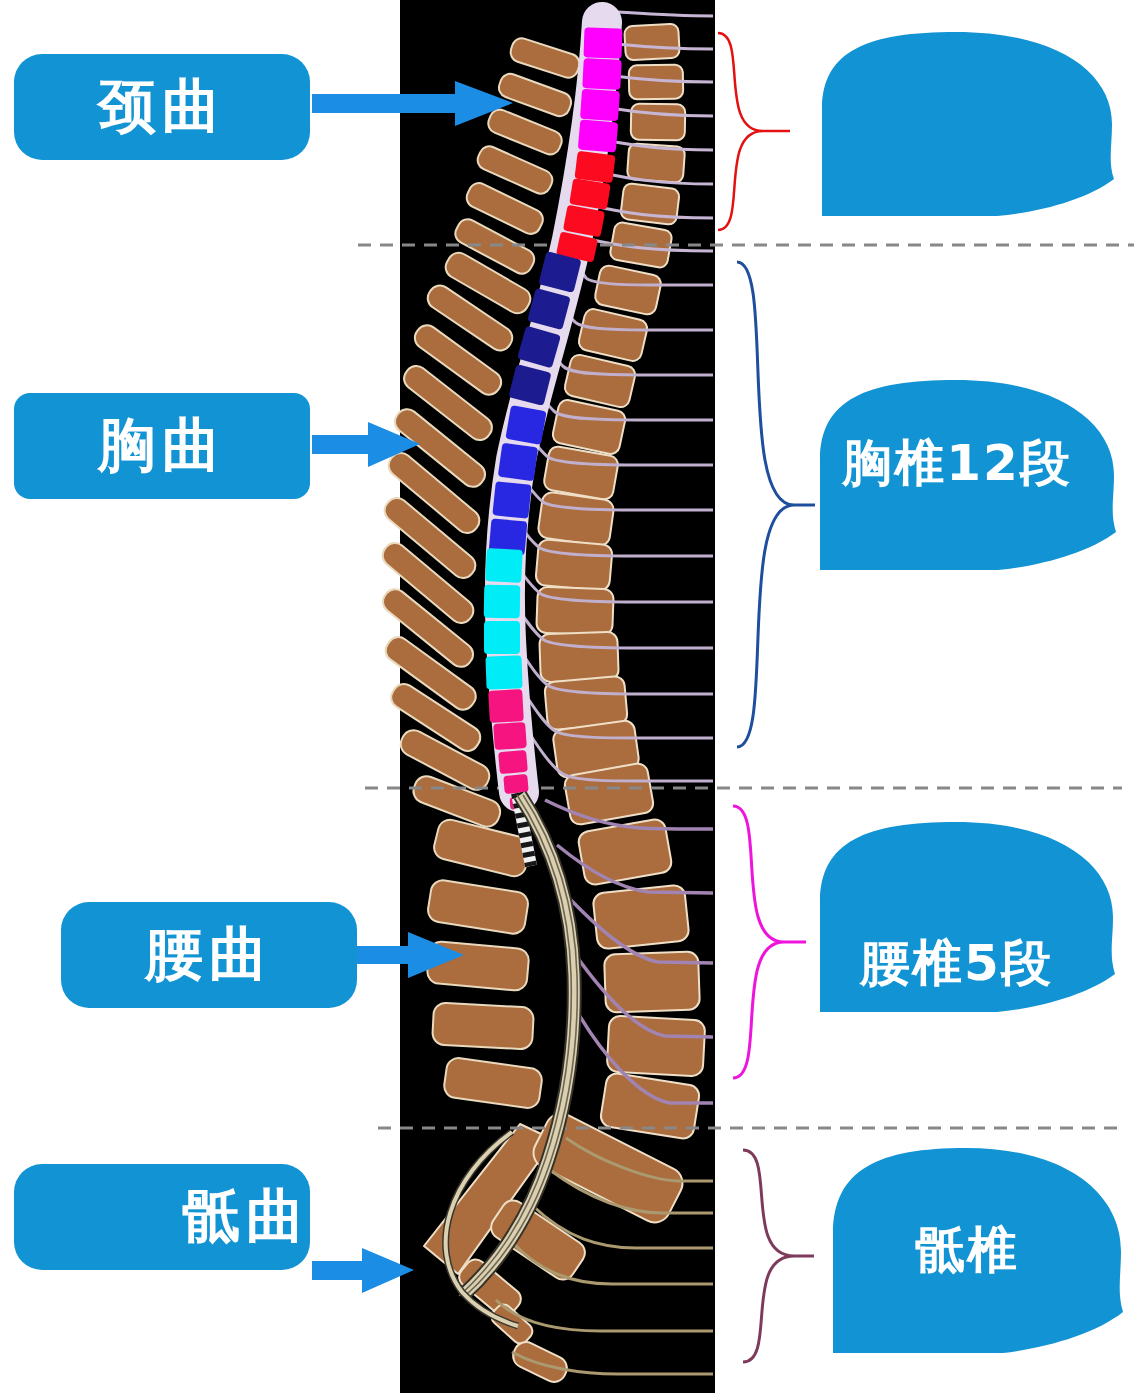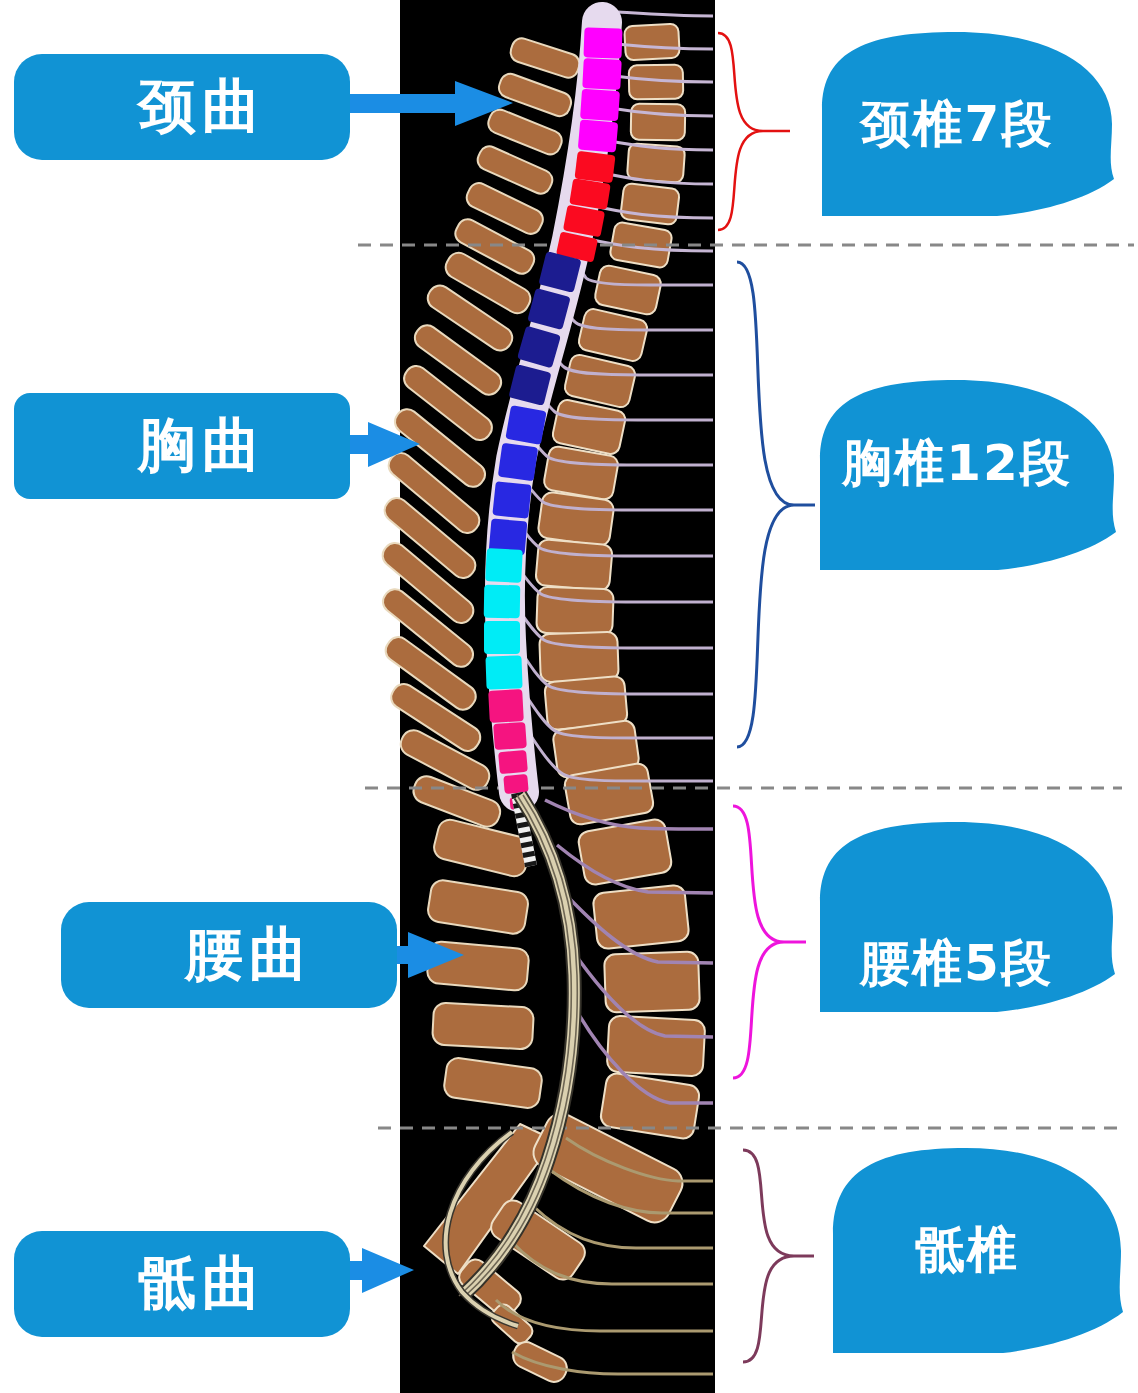--- a/index.html
+++ b/index.html
@@ -10,21 +10,21 @@
     font-family:"DejaVu Sans","Liberation Sans",sans-serif;
     overflow:hidden;
   }
   .layer{position:absolute;left:0;top:0;}
   .pill{
     position:absolute;
     width:296px;height:106px;
     background:#1193d4;
     border-radius:28px;
     display:flex;align-items:center;justify-content:center;
-    color:#ffffff;font-size:58px;font-weight:bold;letter-spacing:6px;padding-left:40px;
+    color:#ffffff;font-size:58px;font-weight:bold;letter-spacing:6px;
   }
   .blob-label{
     position:absolute;
     display:flex;align-items:center;justify-content:center;
     color:#ffffff;font-size:50px;font-weight:bold;letter-spacing:2px;
   }
 </style>
 </head>
 <body>
 
@@ -235,27 +235,24 @@
 
   <div class="pill" style="left:14px;top:54px;">
     <span>颈曲</span>
   </div>
   <div class="pill" style="left:14px;top:393px;border-radius:16px;">
     <span>胸曲</span>
   </div>
   <div class="pill" style="left:14px;top:902px;margin-left:47px;">
     <span>腰曲</span>
   </div>
-  <div class="pill" style="left:14px;top:1231px;">
+  <div class="pill" style="left:14px;top:1164px;justify-content:flex-end;">
     <span>骶曲</span>
   </div>
 
-  <div class="blob-label" style="left:822px;top:32px;width:270px;height:184px;">
-    <span>颈椎7段</span>
-  </div>
   <div class="blob-label" style="left:820px;top:368px;width:274px;height:190px;align-items:center;">
     <span>胸椎12段</span>
   </div>
   <div class="blob-label" style="left:820px;top:868px;width:273px;height:190px;">
     <span>腰椎5段</span>
   </div>
   <div class="blob-label" style="left:833px;top:1148px;width:268px;height:205px;">
     <span>骶椎</span>
   </div>
 

